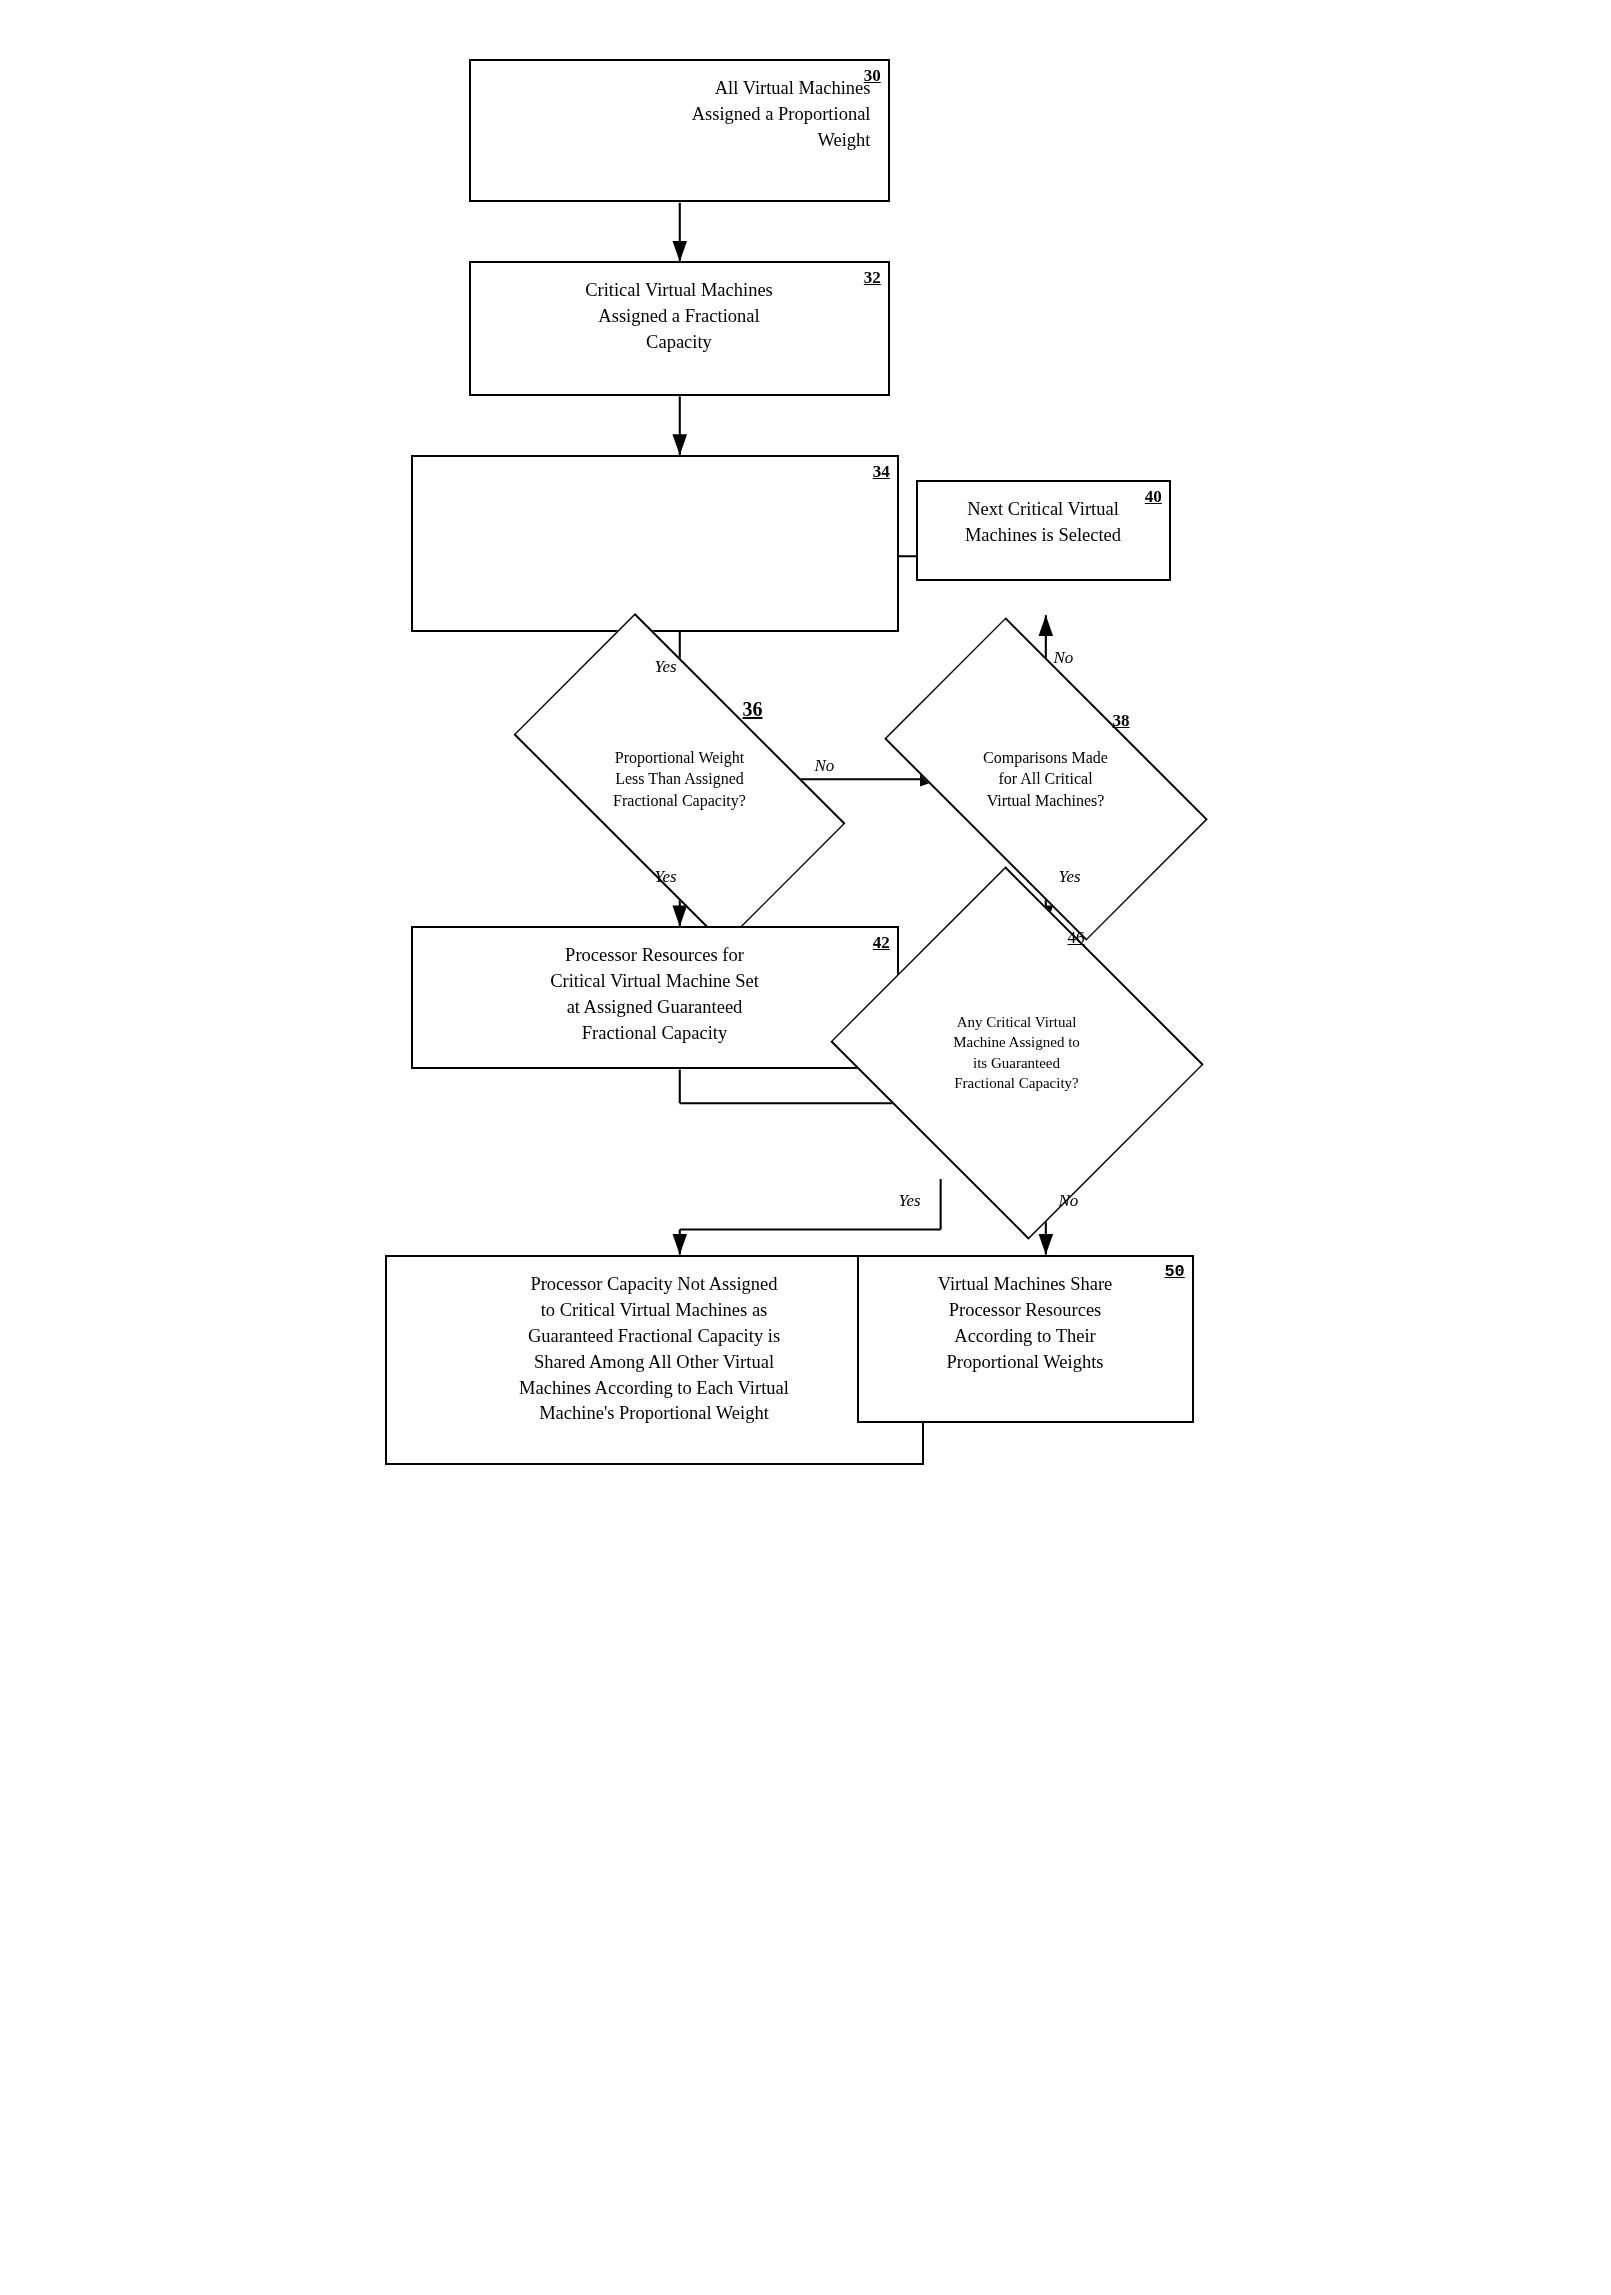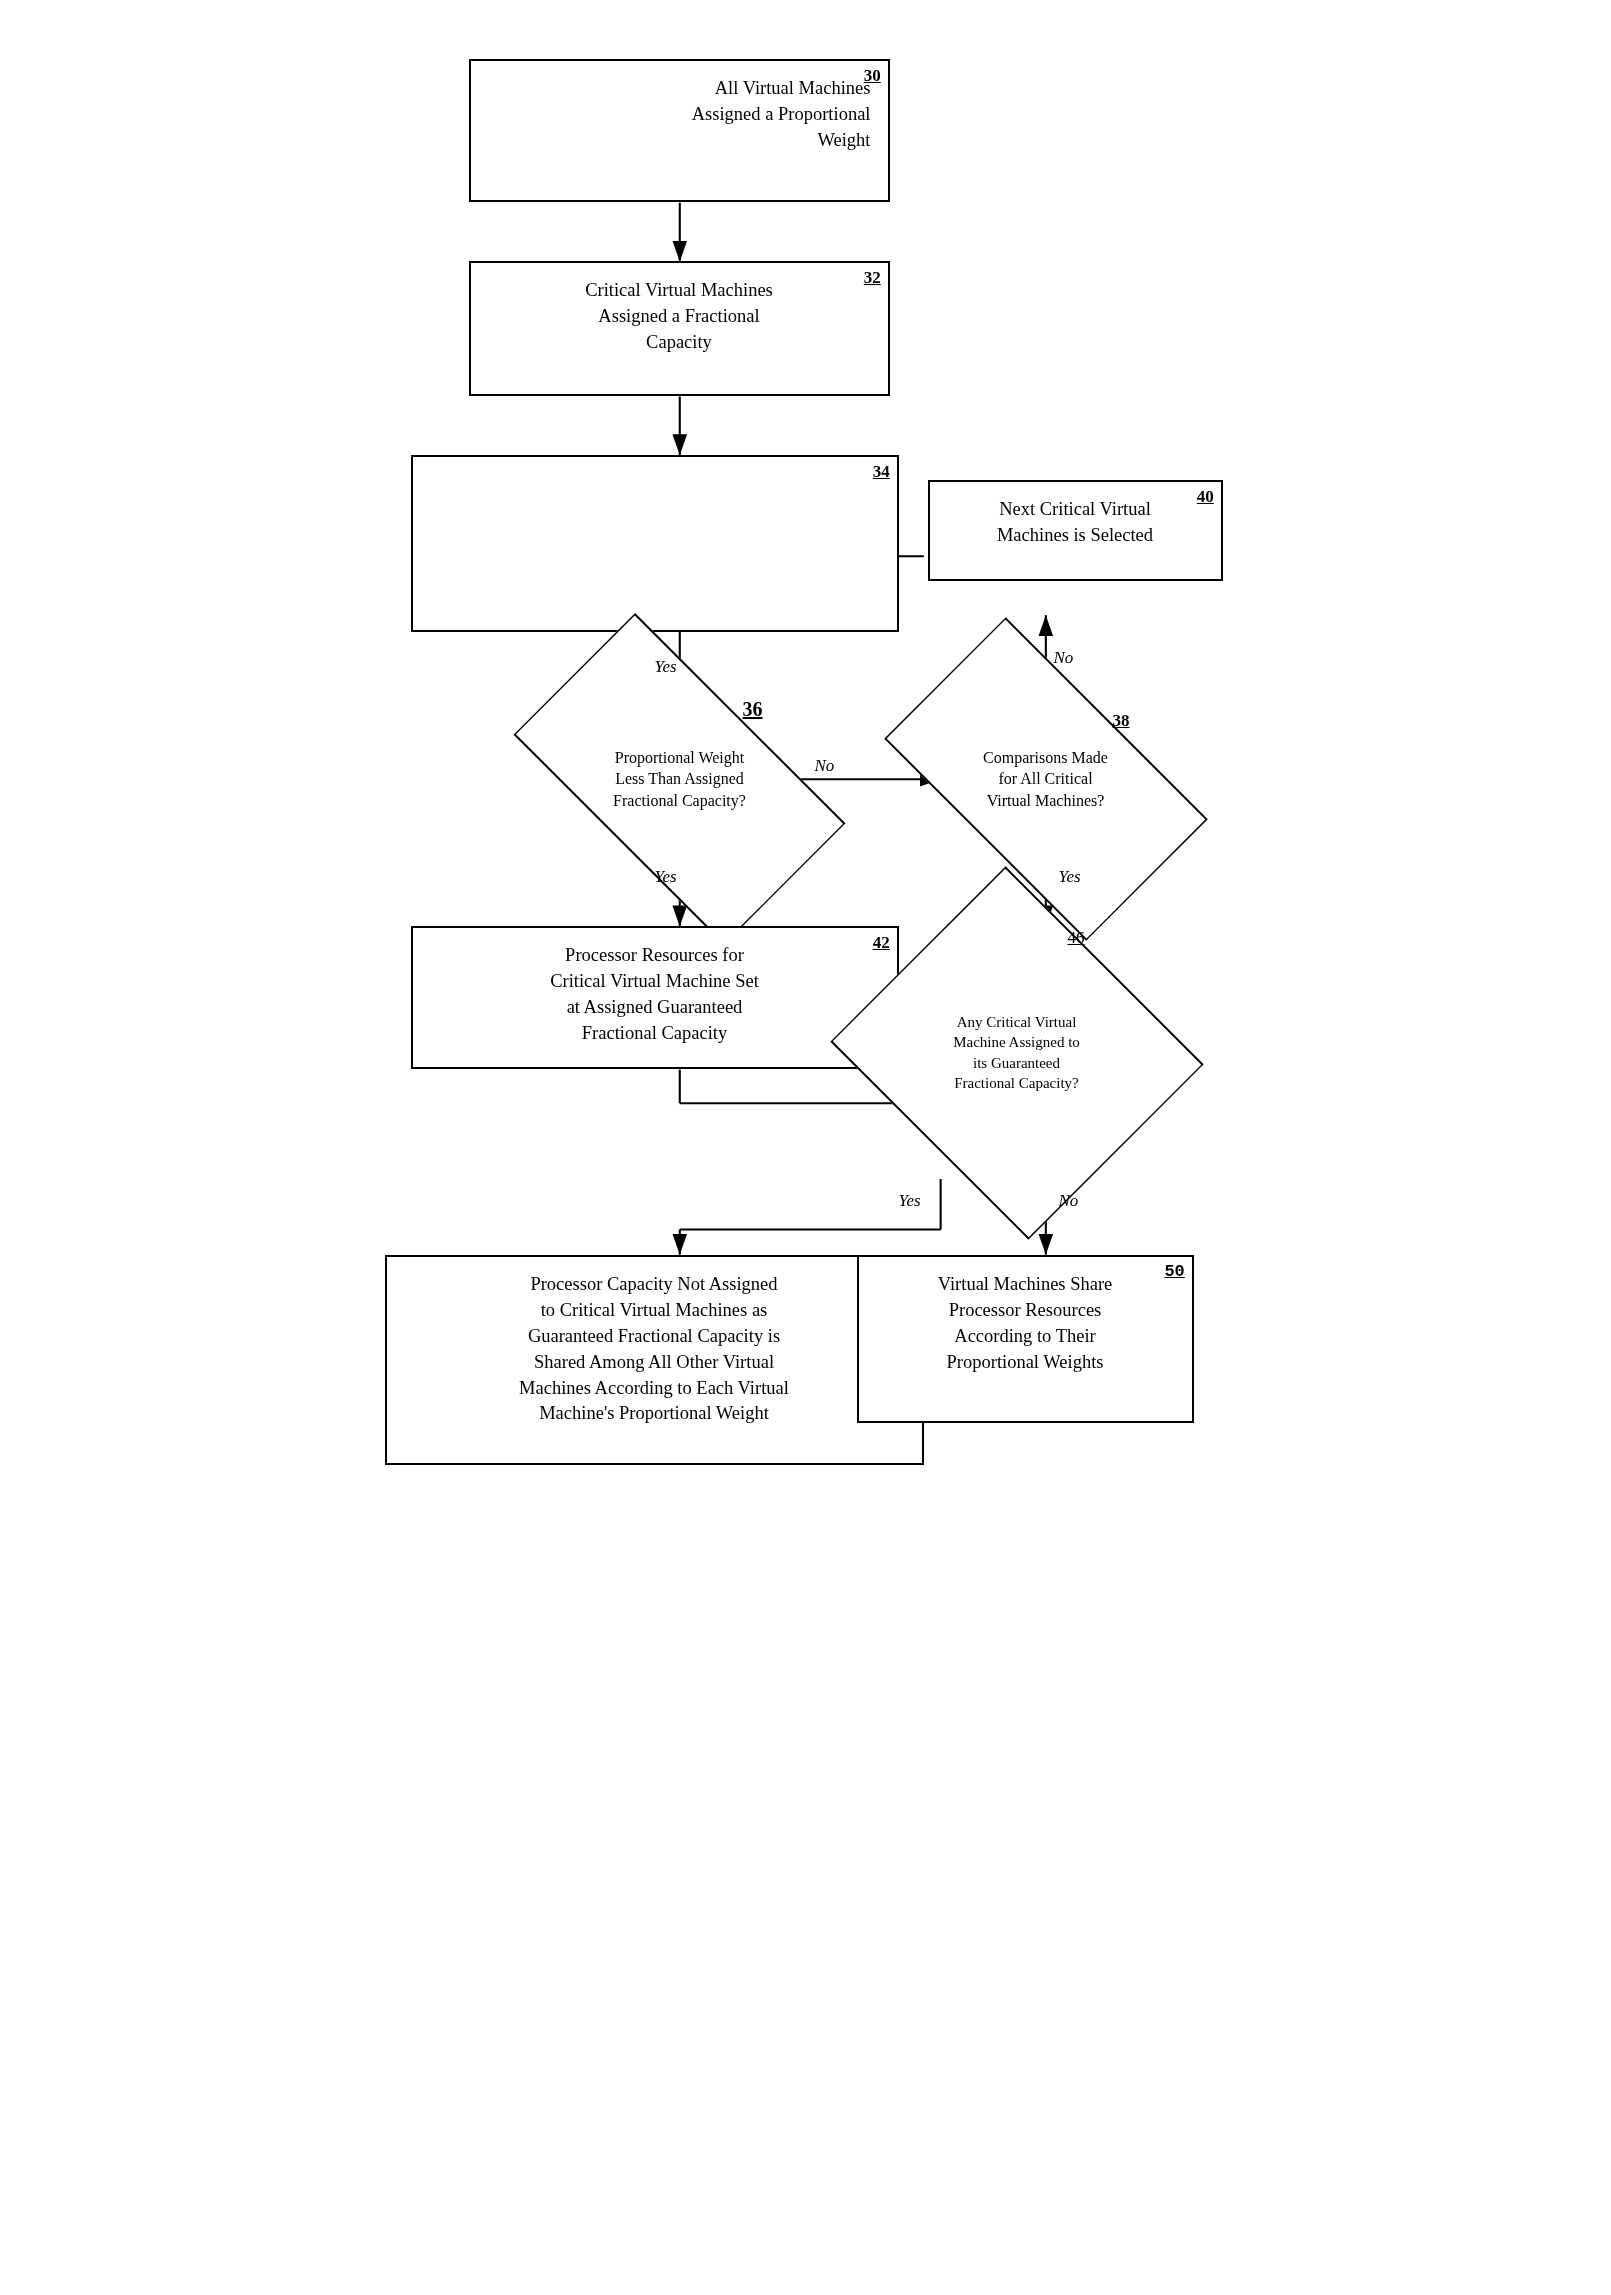--- a/index.html
+++ b/index.html
@@ -133,21 +133,21 @@
     <span class="ref" style="top:3.4px;right:6.7px;">32</span>
     <div style="white-space:pre-line;">Critical Virtual Machines
 Assigned a Fractional
 Capacity</div>
   </div>
 
   <div class="box" style="left:51px; top:421px; width:488px; min-height:177px;">
     <span class="ref" style="top:3.4px;right:6.7px;">34</span>
   </div>
 
-  <div class="box" style="left:556px; top:446px; width:295px; min-height:101px;margin-left:12px;">
+  <div class="box" style="left:556px; top:446px; width:255px; min-height:101px;">
     <span class="ref" style="top:3.4px;right:6.7px;">40</span>
     <div style="white-space:pre-line;">Next Critical Virtual
 Machines is Selected</div>
   </div>
 
   <div class="diamond-wrapper" style="left:101px; top:661px; width:438px; height:168px;">
     <div class="diamond" style="width:421px; height:168px;">
       <div class="diamond-text" style="white-space:pre-line;">Proportional Weight
 Less Than Assigned
 Fractional Capacity?</div>

